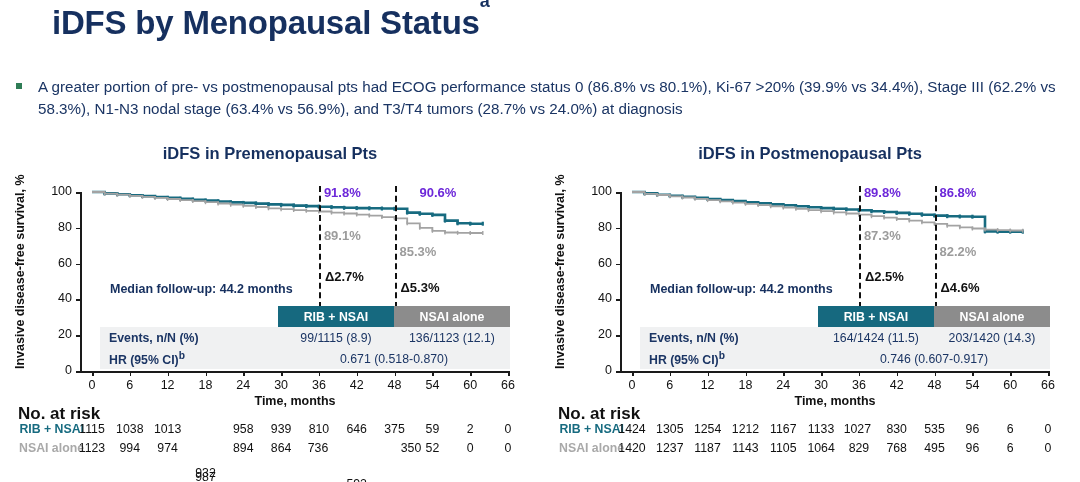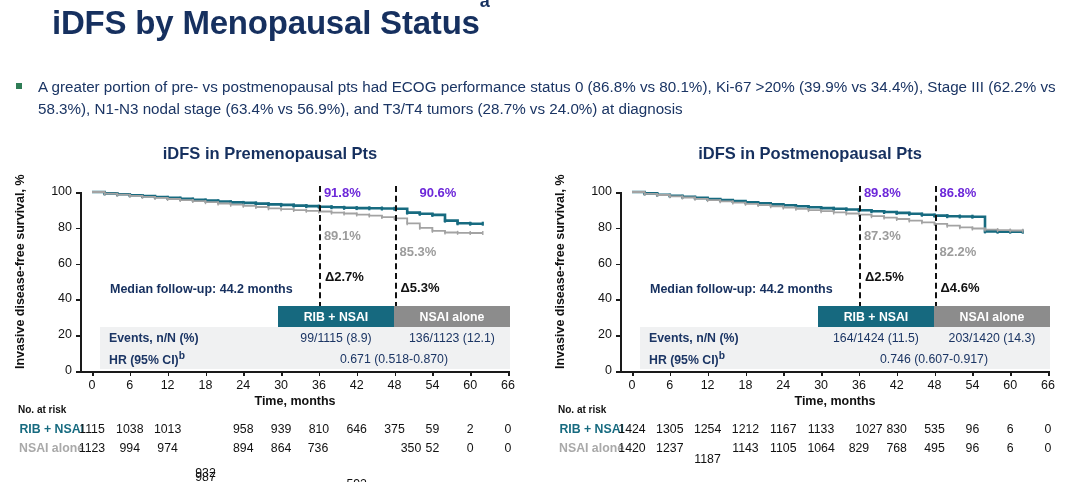--- a/index.html
+++ b/index.html
@@ -81,21 +81,21 @@
     background:#16697f;color:#fff;font-weight:bold;text-align:center;width:116px;
   }
   .stab .hdr-grey{
     background:#8c8c8c;color:#fff;font-weight:bold;text-align:center;width:116px;
   }
   .stab .val{background:#f0f1f2;color:#1b3564;text-align:center;}
   .stab .val-span{background:#f0f1f2;color:#1b3564;text-align:center;}
 
   
   .risk{position:absolute;font-size:12.3px;}
-  .risk-title{position:absolute;font-weight:bold;color:#111;font-size:10px;white-space:nowrap;}
+  .risk-title{position:absolute;font-weight:bold;color:#111;font-size:17px;white-space:nowrap;}
   .risk-rowlab{position:absolute;font-weight:bold;font-size:12.3px;white-space:nowrap;text-align:right;}
   .risk-rowlab.teal{color:#176b80;}
   .risk-rowlab.grey{color:#a9a9a9;}
   .risk-cell{position:absolute;font-size:12.3px;color:#111;width:40px;margin-left:-20px;text-align:center;}
 
   svg{display:block;overflow:visible;}
 </style>
 </head>
 <body>
 
@@ -426,30 +426,30 @@
       </div>
       <div class="risk" style="left:0;top:0;">
         <div class="risk-title" style="left:18px;top:264px;">No. at risk</div>
         <div class="risk-rowlab teal" style="left:0px;width:84px;top:282px;">RIB + NSAI</div>
         <div class="risk-cell" style="left:92.0px;top:282px;">1424</div>
         <div class="risk-cell" style="left:129.8px;top:282px;">1305</div>
         <div class="risk-cell" style="left:167.6px;top:282px;">1254</div>
         <div class="risk-cell" style="left:205.5px;top:282px;">1212</div>
         <div class="risk-cell" style="left:243.3px;top:282px;">1167</div>
         <div class="risk-cell" style="left:281.1px;top:282px;">1133</div>
-        <div class="risk-cell" style="left:329px;top:282px;">1027</div>
+        <div class="risk-cell" style="left:311px;top:282px;text-align:right;">1027</div>
         <div class="risk-cell" style="left:356.7px;top:282px;">830</div>
         <div class="risk-cell" style="left:394.5px;top:282px;">535</div>
         <div class="risk-cell" style="left:432.4px;top:282px;">96</div>
         <div class="risk-cell" style="left:470.2px;top:282px;">6</div>
         <div class="risk-cell" style="left:508.0px;top:282px;">0</div>
         <div class="risk-rowlab grey" style="left:0px;width:84px;top:301px;">NSAI alone</div>
         <div class="risk-cell" style="left:92.0px;top:301px;">1420</div>
         <div class="risk-cell" style="left:129.8px;top:301px;">1237</div>
-        <div class="risk-cell" style="left:167.6px;top:301px;margin-top:11px;">1187</div>
+        <div class="risk-cell" style="left:167.6px;top:301px;">1187</div>
         <div class="risk-cell" style="left:205.5px;top:301px;">1143</div>
         <div class="risk-cell" style="left:243.3px;top:301px;">1105</div>
         <div class="risk-cell" style="left:281.1px;top:301px;">1064</div>
         <div class="risk-cell" style="left:318.9px;top:301px;">829</div>
         <div class="risk-cell" style="left:356.7px;top:301px;">768</div>
         <div class="risk-cell" style="left:394.5px;top:301px;">495</div>
         <div class="risk-cell" style="left:432.4px;top:301px;">96</div>
         <div class="risk-cell" style="left:470.2px;top:301px;">6</div>
         <div class="risk-cell" style="left:508.0px;top:301px;">0</div>
       </div>

